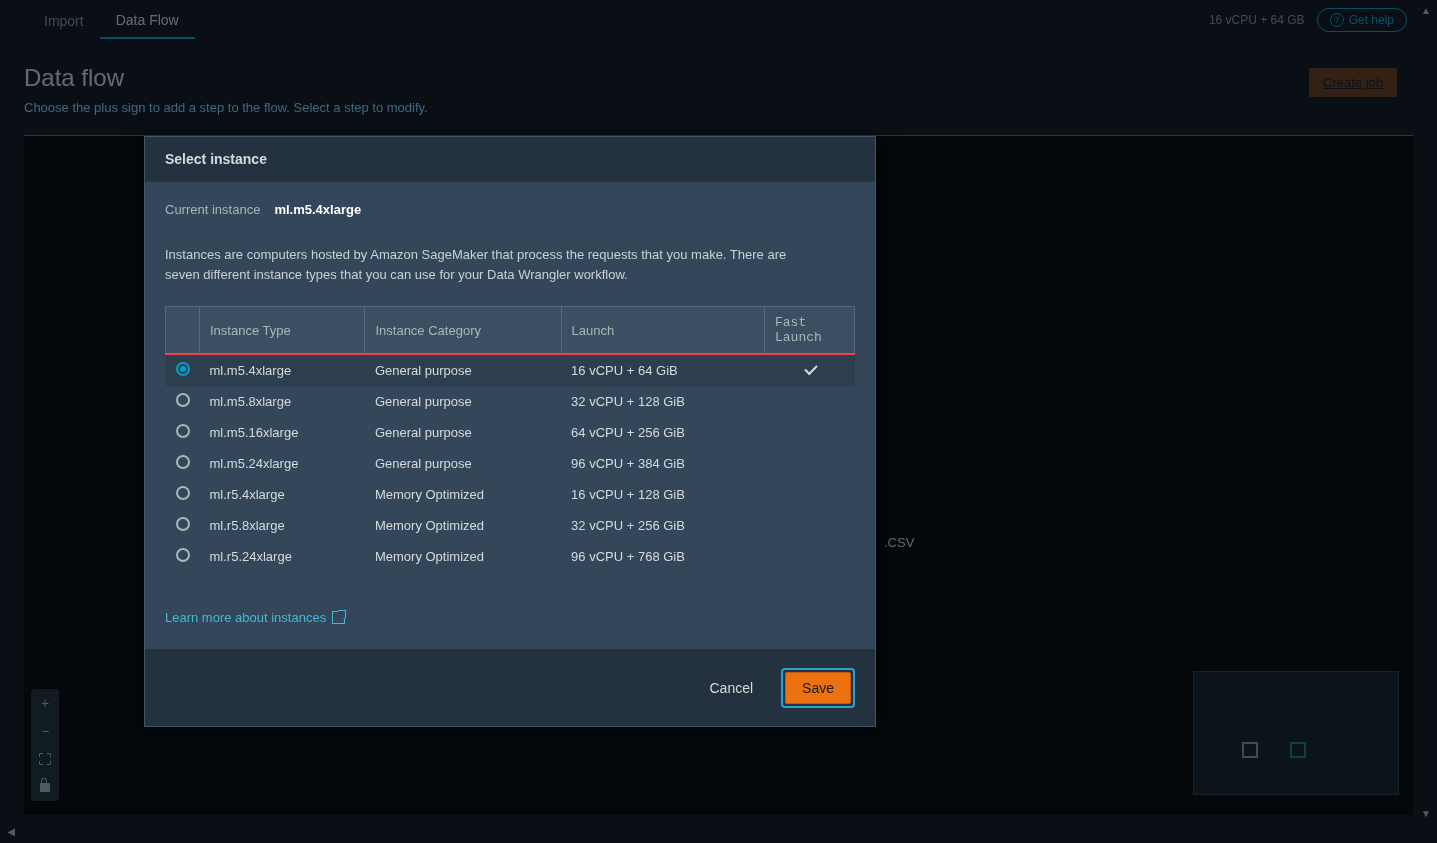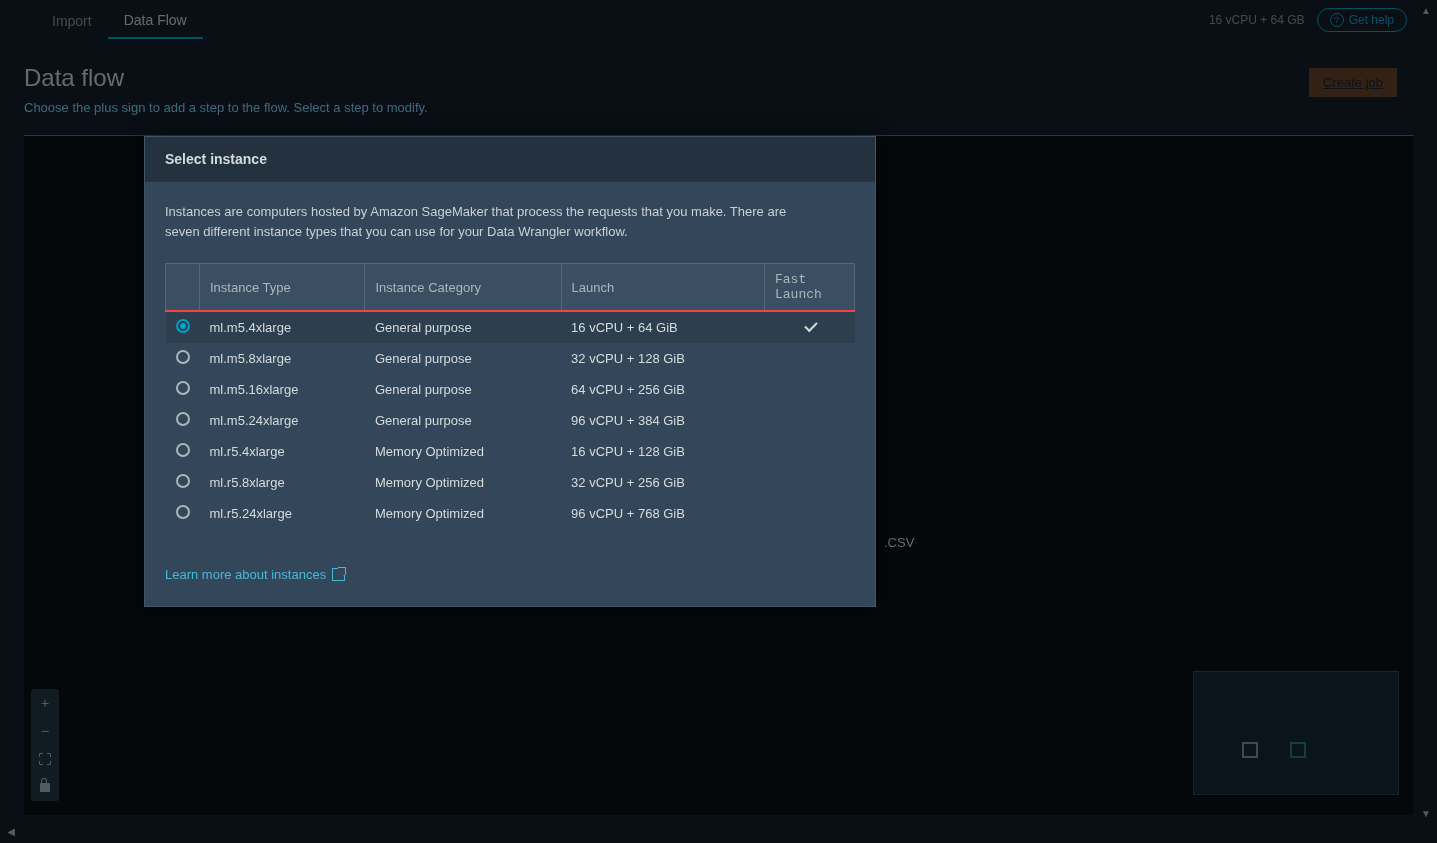--- a/index.html
+++ b/index.html
@@ -30,21 +30,21 @@
     bottom: 4px;
     left: 4px;
     right: auto;
   }
 
   
   .top-tabs {
     display: flex;
     align-items: center;
     height: 42px;
-    padding: 0 36px;
+    padding: 0 28px;
     border-bottom: 1px solid rgba(0,0,0,0.3);
     position: relative;
   }
   .top-tabs .tab {
     padding: 10px 16px 9px;
     font-size: 14px;
     color: #879596;
     cursor: pointer;
   }
   .top-tabs .tab.active {
@@ -395,20 +395,24 @@
 <div class="scroll-arrow up">▲</div>
 <div class="scroll-arrow down">▼</div>
 <div class="scroll-arrow left">◀</div>
 
 <div class="overlay"></div>
 
 <div class="modal">
   <div class="modal-header">Select instance</div>
 
   <div class="modal-body">
+    <div class="current-line">
+      <span class="label">Current instance</span>
+      <span class="value">ml.m5.4xlarge</span>
+    </div>
 
     <div class="desc">Instances are computers hosted by Amazon SageMaker that process the requests that you make. There are seven different instance types that you can use for your Data Wrangler workflow.</div>
 
     <table class="instance-table">
       <thead>
         <tr>
           <th class="radio-col"></th>
           <th>Instance Type</th>
           <th>Instance Category</th>
           <th>Launch</th>
@@ -467,13 +471,19 @@
           </tr>
         </tbody>
     </table>
 
     <div class="learn-link">
       <span>Learn more about instances</span>
       <span class="ext-icon"></span>
     </div>
   </div>
 
+  <div class="modal-footer">
+    <button class="btn-cancel">Cancel</button>
+    <span class="btn-save-wrap">
+      <button class="btn-save">Save</button>
+    </span>
+  </div>
 </div>
 
 </body></html>

